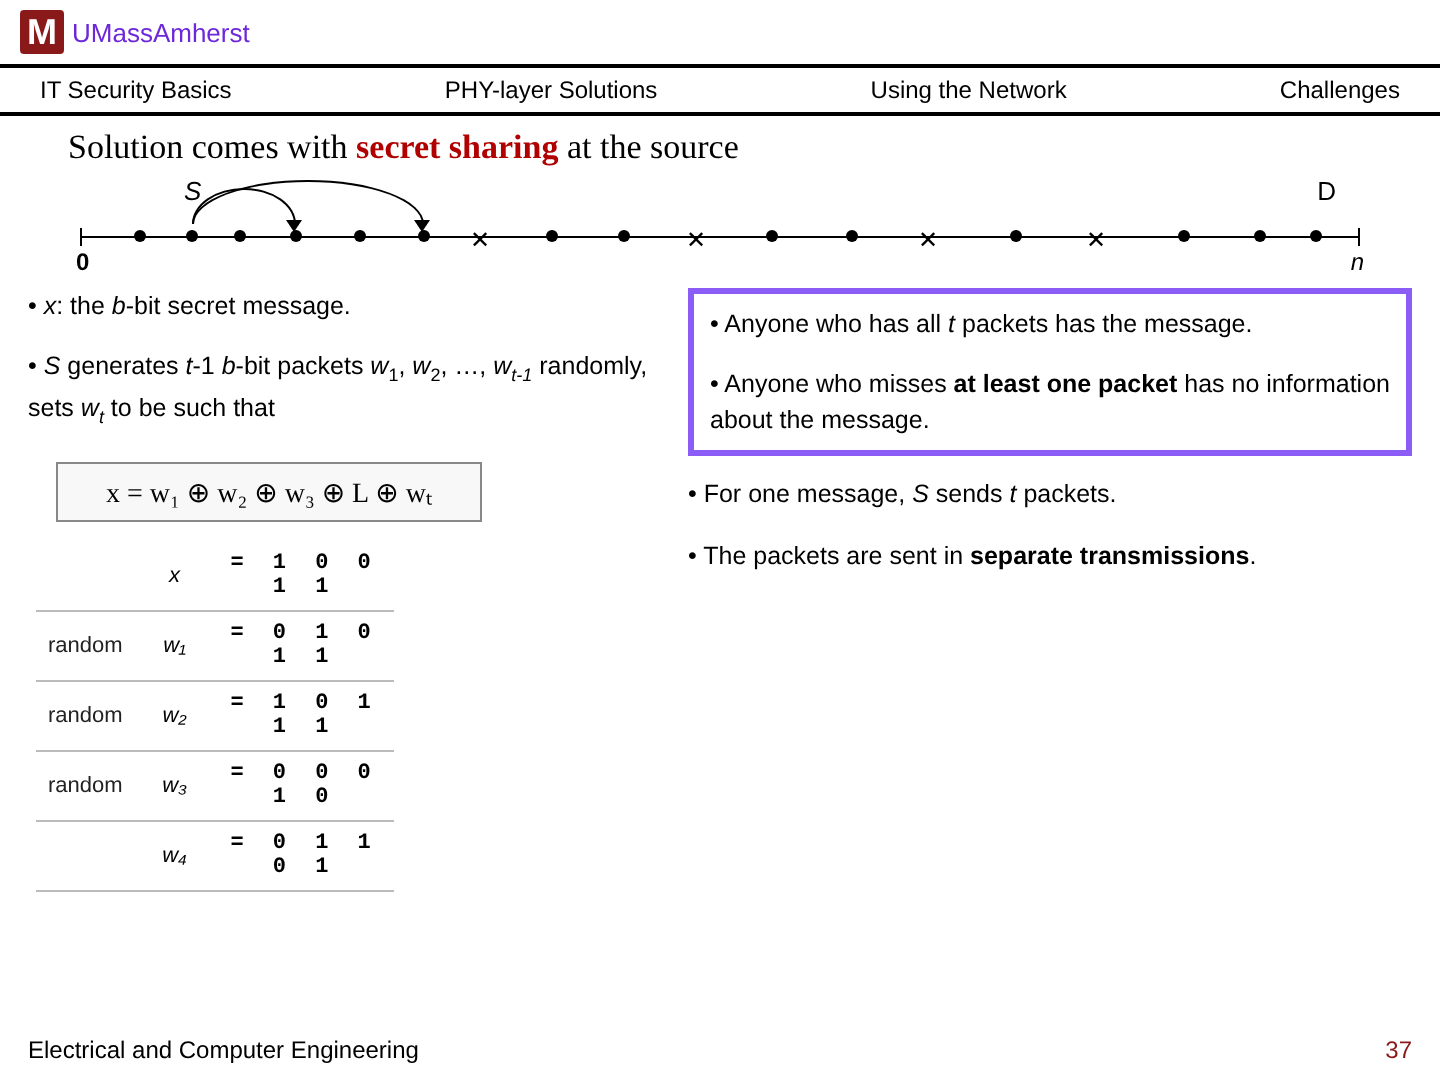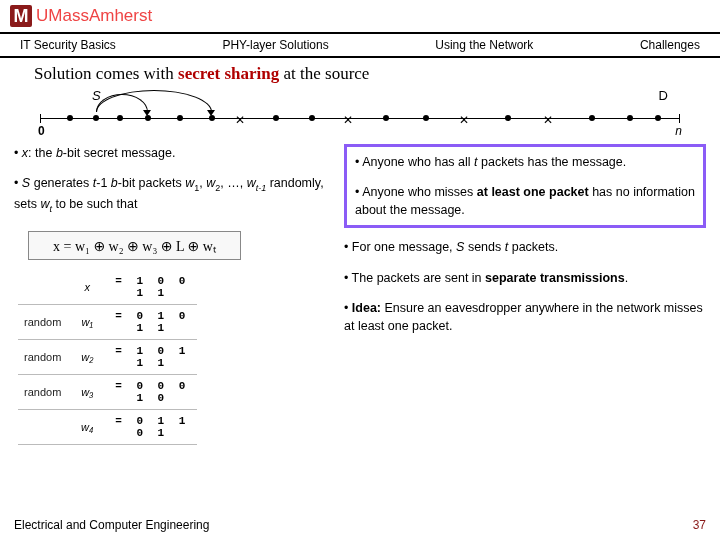--- a/index.html
+++ b/index.html
@@ -24,21 +24,21 @@
     font-weight: bold;
     font-size: 18px;
     width: 22px;
     height: 22px;
     display: inline-flex;
     align-items: center;
     justify-content: center;
     border-radius: 2px;
     margin-right: 4px;
   }
-  .logo-text { font-size: 17px; color: #ef4444; }
+  .logo-text { font-size: 13px; color: #6d28d9; }
   .logo-text .amh { font-weight: 300; }
   .hr { height: 2px; background: #000; }
   .tabs {
     display: flex;
     justify-content: space-between;
     padding: 4px 20px;
     font-size: 12px;
   }
   .tabs span { cursor: default; text-align: center; }
   .title {
@@ -234,22 +234,19 @@
       <div class="bullet" style="margin-bottom:0">
         <span>• Anyone who misses </span><b>at least one packet</b><span> has no information about the message.</span>
       </div>
     </div>
     <div class="bullet">
       <span>• For one message, </span><span class="ital">S</span><span> sends </span><span class="ital">t</span><span> packets.</span>
     </div>
     <div class="bullet">
       <span>• The packets are sent in </span><b>separate transmissions</b><span>.</span>
     </div>
-    <div class="bullet">
-      <span>• </span><b>Idea:</b><span> Ensure an eavesdropper anywhere in the network misses at least one packet.</span>
-    </div>
   </div>
 </div>
 
 <div class="footer">
   <span class="dept">Electrical and Computer Engineering</span>
   <span class="pg">37</span>
 </div>
 
 </body></html>

